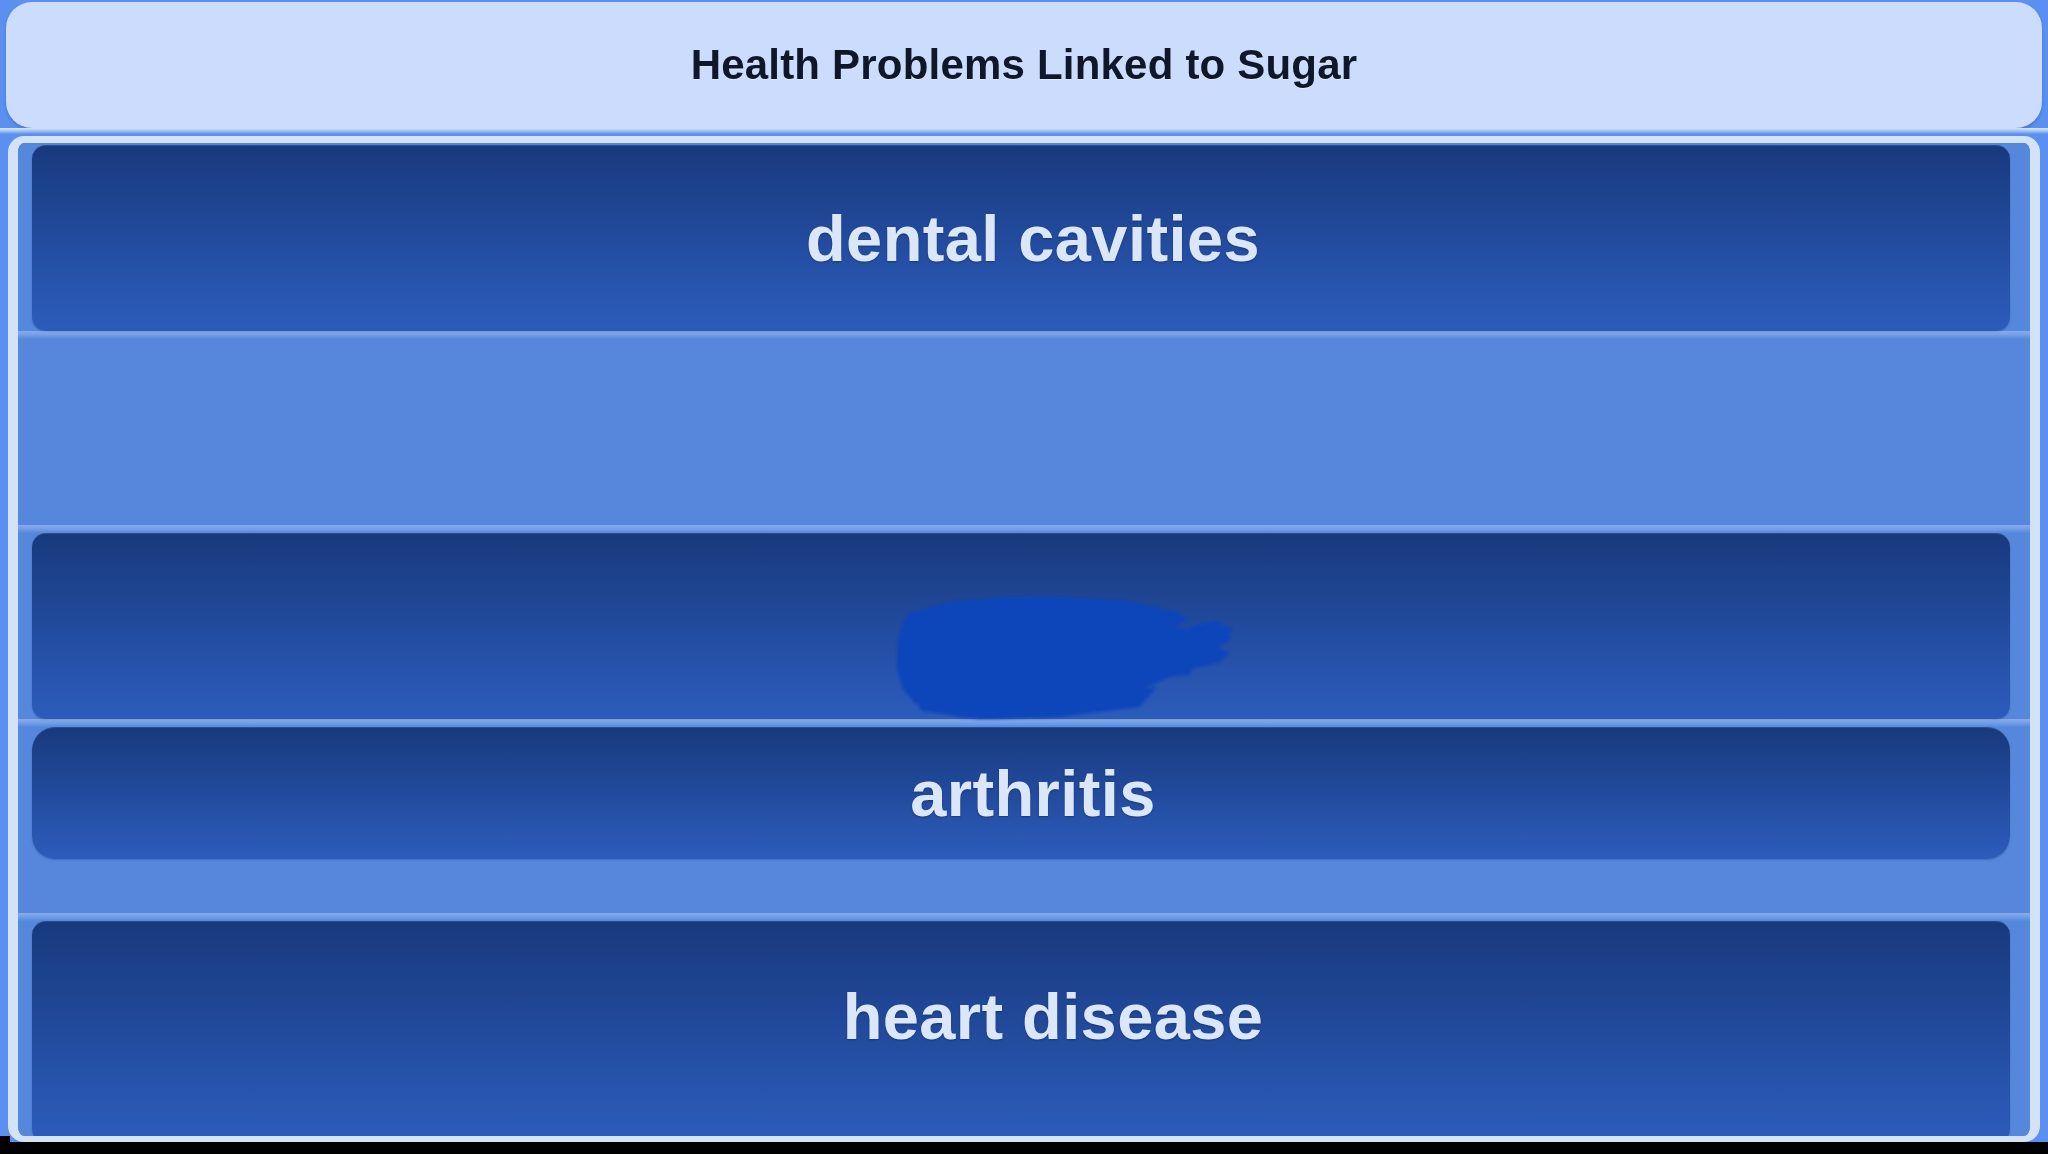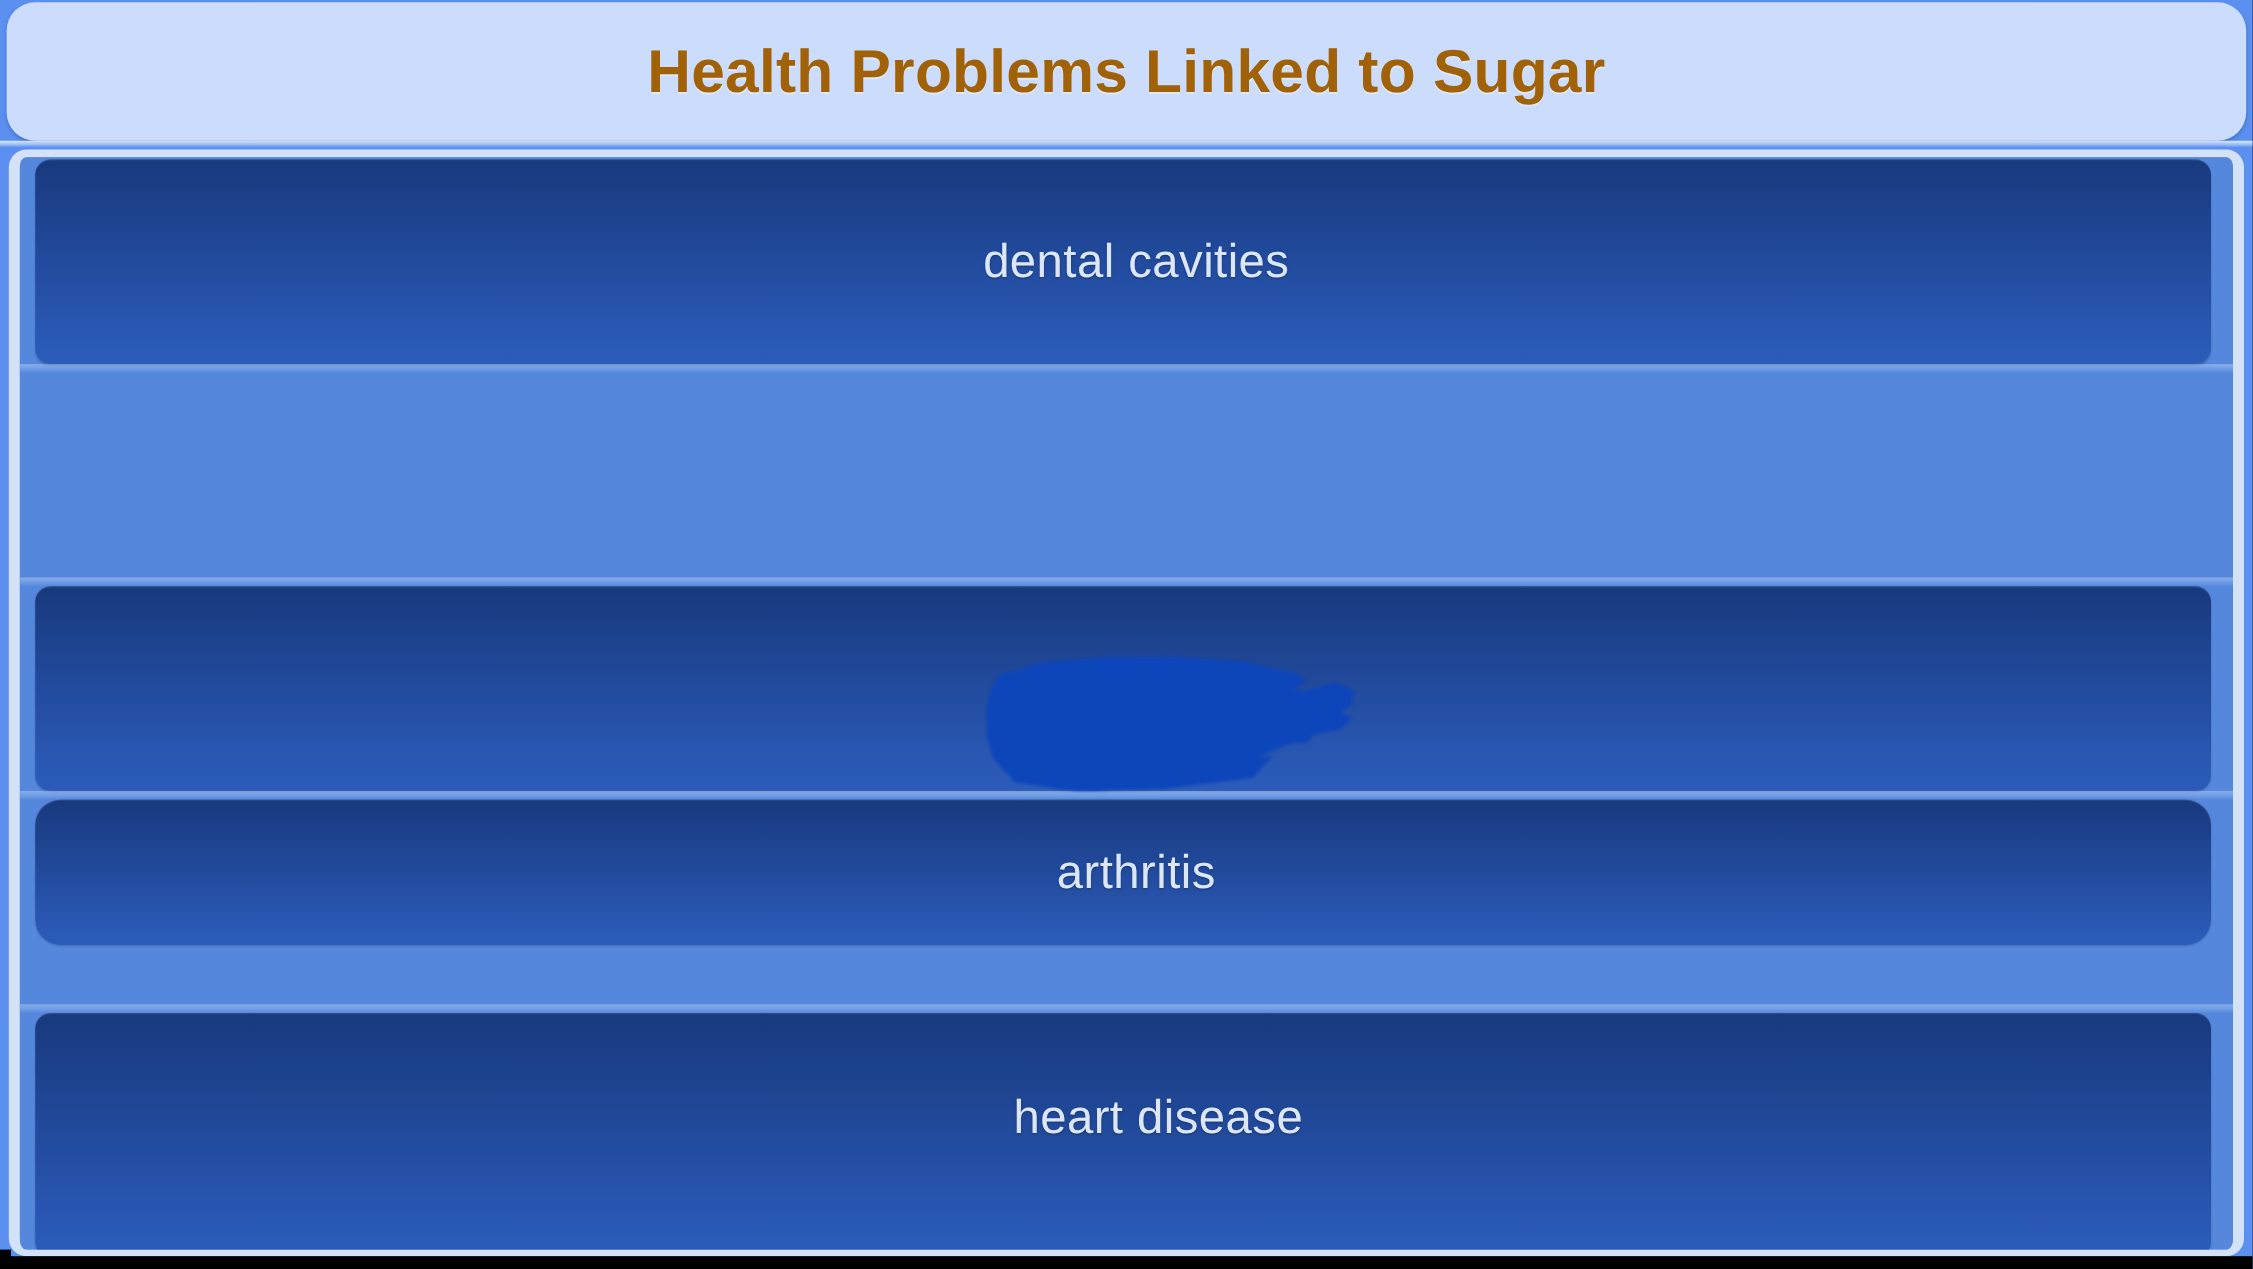--- a/index.html
+++ b/index.html
@@ -30,23 +30,23 @@
     width: 2036px;
     height: 126px;
     background: #cbdcfc;
     border-radius: 26px;
     display: flex;
     align-items: center;
     justify-content: center;
     box-shadow: 0 2px 3px rgba(20,50,120,0.28);
   }
   #title-text {
-    font-size: 55px;
+    font-size: 42px;
     font-weight: bold;
-    color: #a16207;
+    color: #0f172a;
     letter-spacing: 0.2px;
     line-height: 1;
     white-space: nowrap;
     text-shadow: 0 1px 0 rgba(255,255,255,0.35);
   }
 
   
   #title-underline {
     position: absolute;
     left: 0;
@@ -103,22 +103,22 @@
     justify-content: center;
     overflow: hidden;
   }
   .row-0 { top: 2px;   height: 186px; }
   .row-1 { top: 196px; height: 186px; }
   .row-2 { top: 390px; height: 186px; }
   .row-3 { top: 584px; height: 132px; border-radius: 23px; }
   .row-4 { top: 778px; height: 222px; padding-left: 40px; }
 
   .row-label {
-    font-size: 43px;
-    font-weight: normal;
+    font-size: 65px;
+    font-weight: bold;
     color: #dbe6f8;
     line-height: 1;
     white-space: nowrap;
     letter-spacing: 0.4px;
     text-shadow: 0 1px 2px rgba(0,0,0,0.30);
     margin-left: 24px;
   }
   .row-4 .row-label { transform: translateY(-16px); }
 
   

